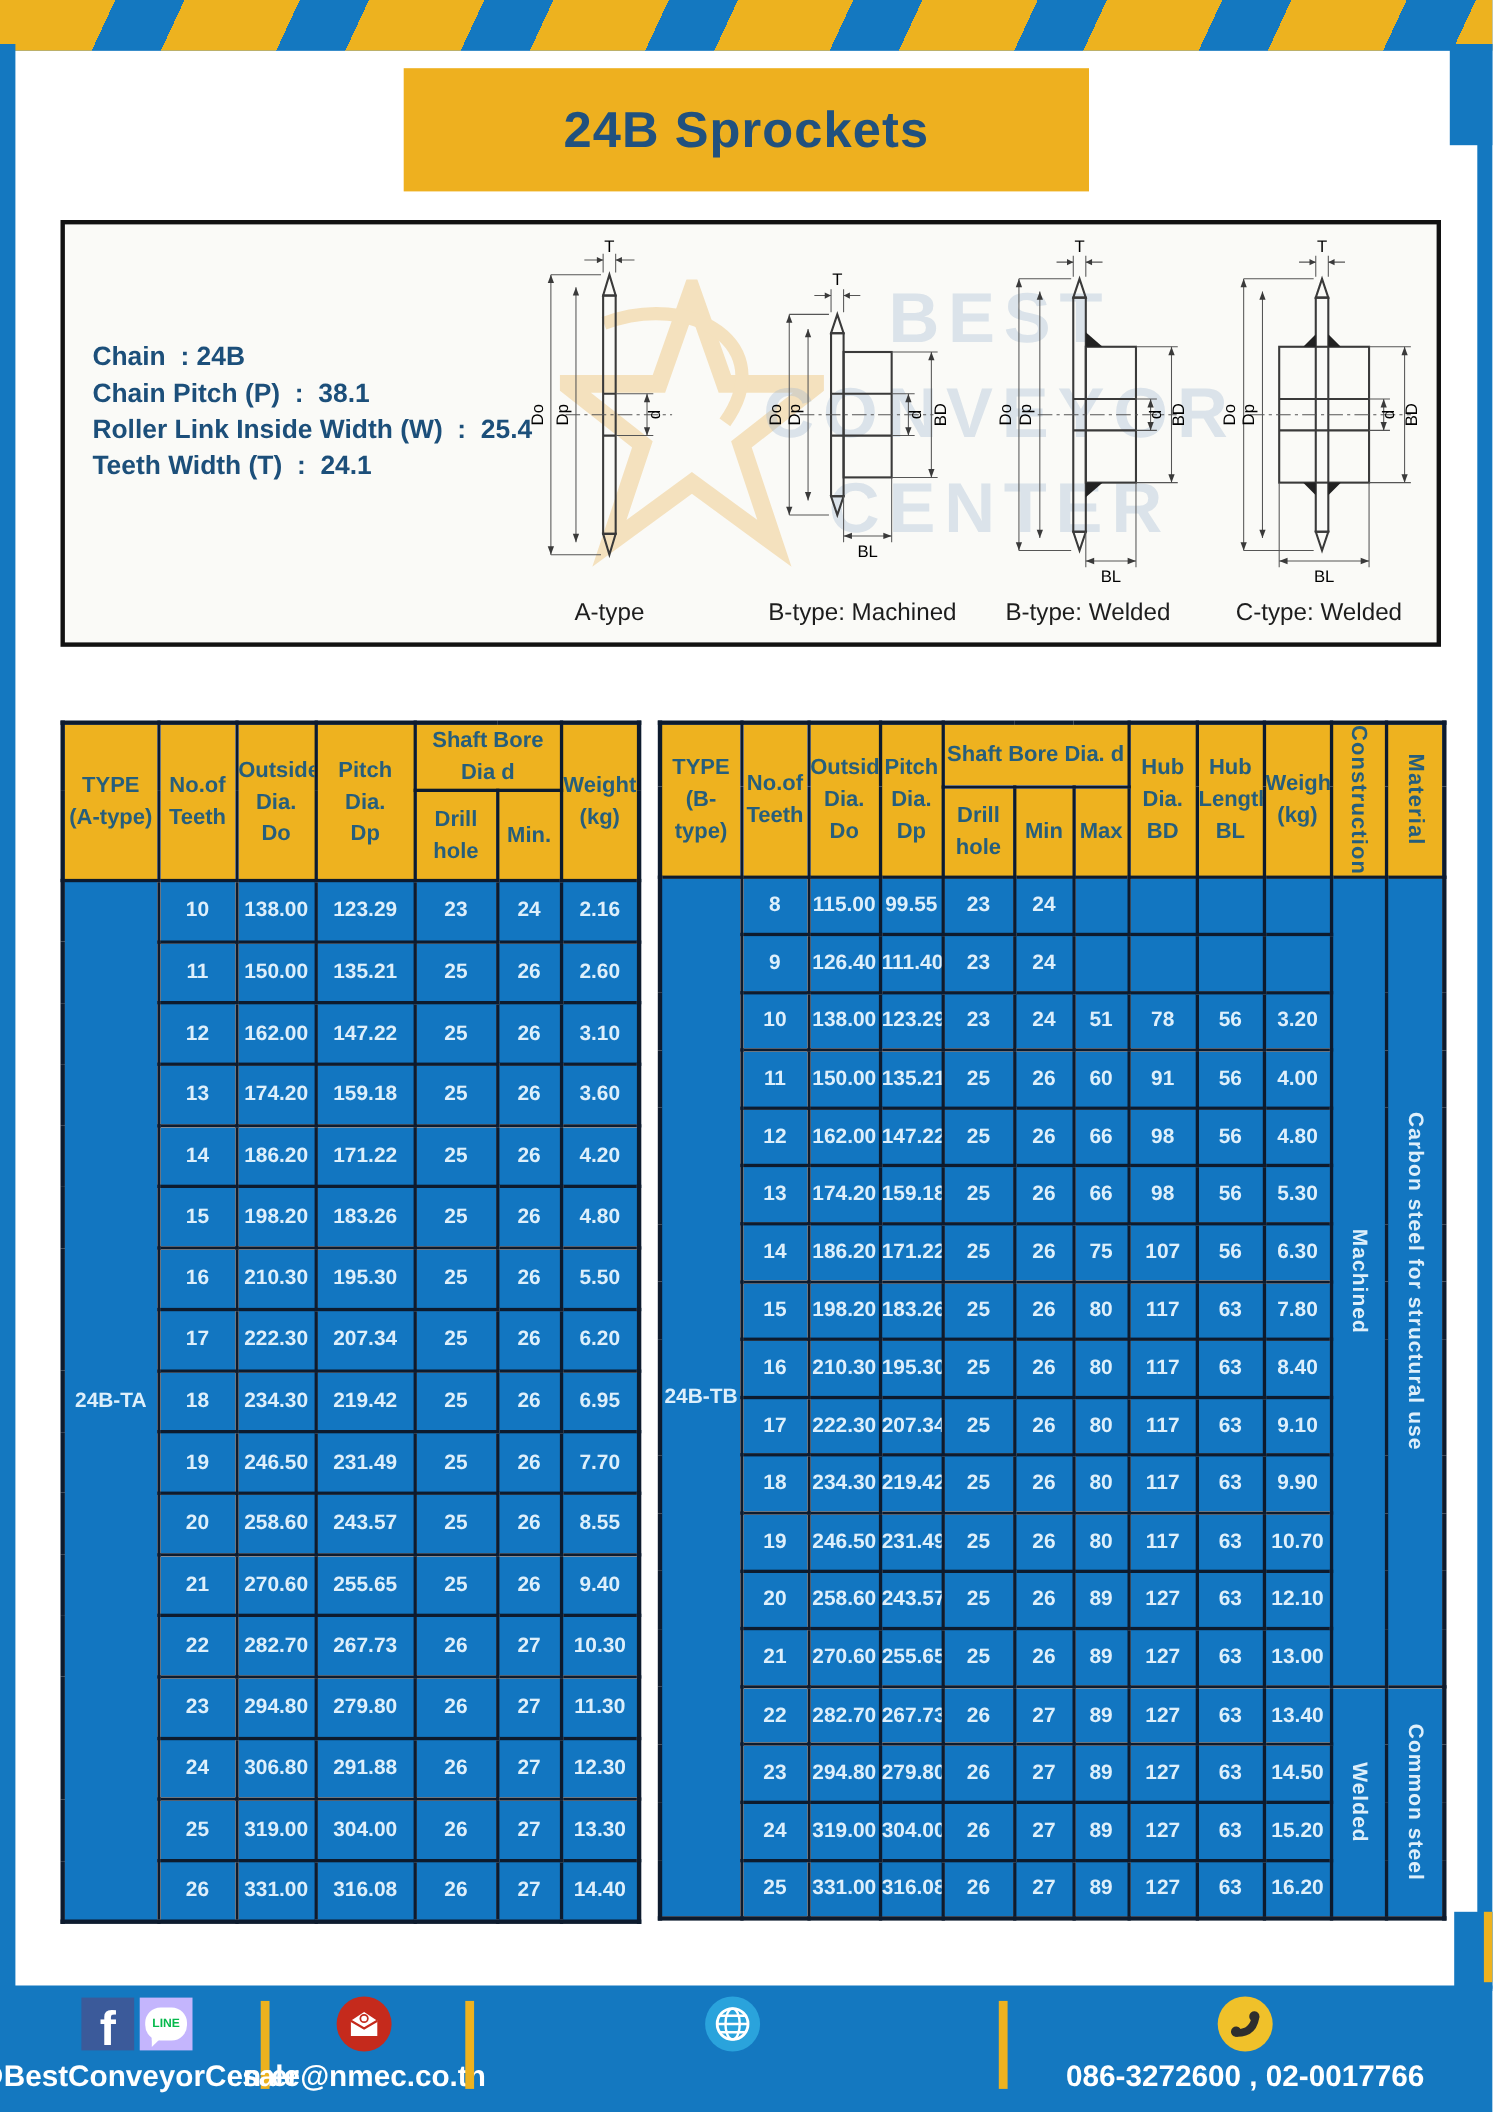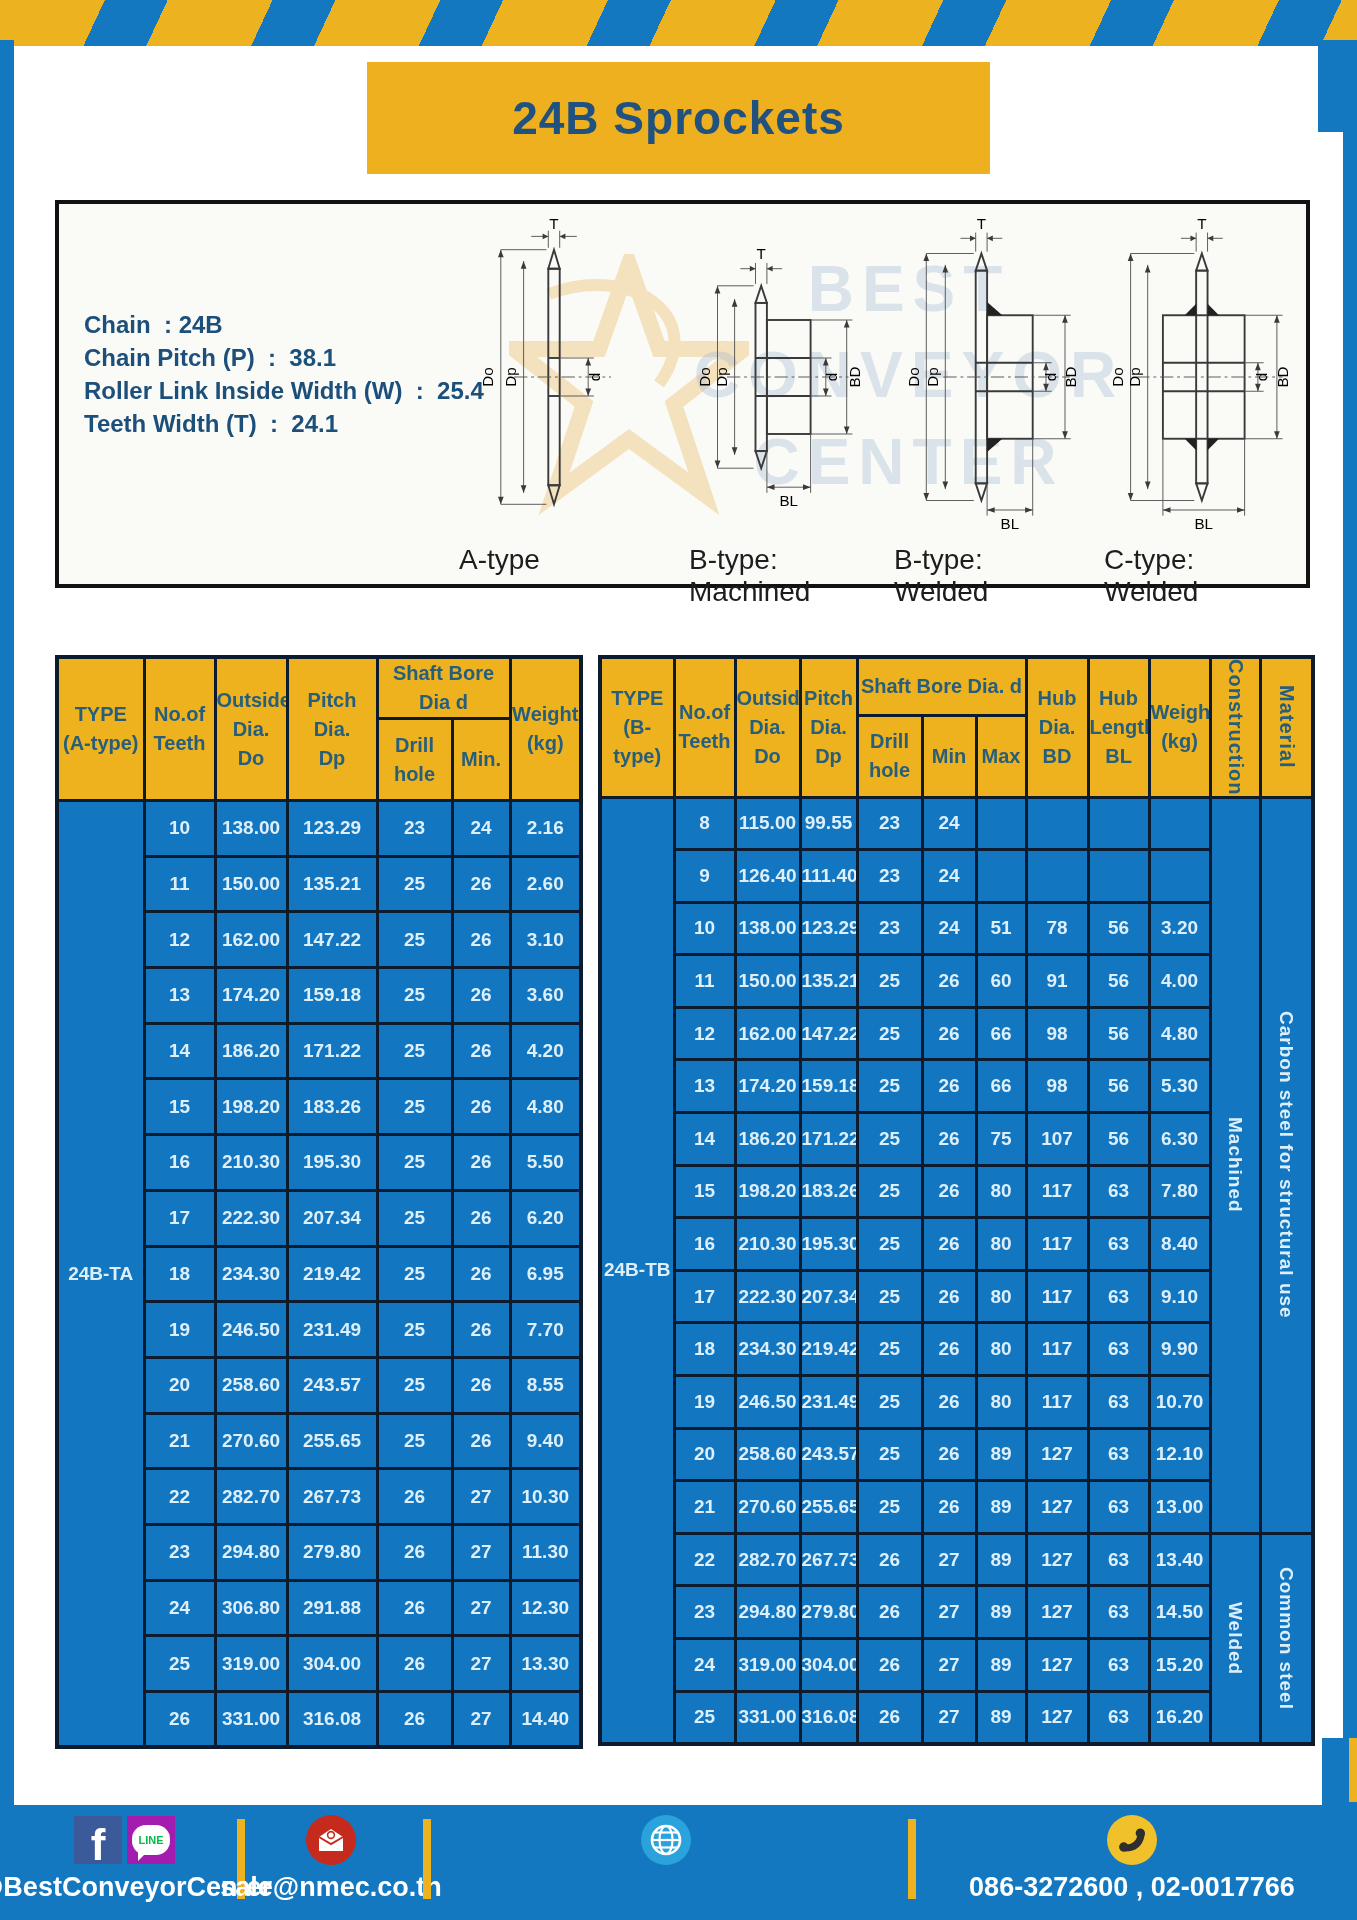--- a/index.html
+++ b/index.html
@@ -21,22 +21,22 @@
   .diagram-box{position:absolute;left:55px;top:200px;width:1247px;height:380px;background:#fafaf7;
                border:4px solid #121212;}
   .specs{position:absolute;left:25px;top:104px;}
   .spec-line{font-size:24px;font-weight:bold;color:#1c4f7a;line-height:33px;white-space:pre;}
   .watermark{position:absolute;left:440px;top:20px;width:700px;height:330px;pointer-events:none;}
   .wm-text{position:absolute;left:130px;top:22px;width:560px;text-align:center;
            font-size:64px;font-weight:bold;letter-spacing:8px;line-height:1.35;
            color:rgba(160,182,208,0.35);white-space:pre-line;}
   .wm-star{position:absolute;left:10px;top:30px;opacity:0.30;}
   .drawing{position:absolute;top:8px;width:190px;height:330px;}
-  .caption{position:absolute;top:340px;width:190px;
-           font-size:28px;color:#1d1d1d;font-weight:normal;}
+  .caption{position:absolute;top:340px;width:190px;text-align:center;
+           font-size:22px;color:#1d1d1d;font-weight:normal;}
   
   table.spec{position:absolute;top:655px;border-collapse:collapse;table-layout:fixed;}
   table.spec th,table.spec td{border:3px solid #0d1b2e;text-align:center;vertical-align:middle;
       font-weight:bold;padding:0;overflow:hidden;}
   table.spec th{background:#eeb21f;color:#265e7c;font-size:20px;white-space:pre-line;line-height:1.45;}
   table.spec td{background:#1276c1;color:#ddeffb;font-size:19px;}
   table.spec{border:4px solid #0d1b2e;}
   #tableA{left:55px;width:524px;}
   #tableB{left:598px;width:713px;}
   tr.hdr-top{height:58px;} tr.hdr-sub{height:82px;}
@@ -45,21 +45,21 @@
   .vert{writing-mode:vertical-rl;letter-spacing:1px;}
   td.vert{font-size:19px;} th.vert{font-size:20px;}
   
   .footer{position:absolute;left:0;top:1805px;width:1357px;height:115px;background:#1478c0;}
   .fgroup{position:absolute;top:8px;display:flex;flex-direction:column;align-items:center;gap:5px;}
   .ficons{display:flex;gap:5px;align-items:center;height:54px;}
   .flabel{color:#ffffff;font-size:27px;font-weight:bold;white-space:nowrap;}
   .fdiv{position:absolute;top:14px;width:8px;height:80px;background:#edb21f;}
   .icon-fb{width:48px;height:48px;background:#3b5a9a;display:flex;align-items:flex-end;justify-content:center;}
   .icon-fb span{color:#fff;font-size:44px;font-weight:bold;line-height:0.86;}
-  .icon-line{width:48px;height:48px;background:#a21caf;display:flex;align-items:center;justify-content:center;}
+  .icon-line{width:48px;height:48px;background:#c4b5fd;display:flex;align-items:center;justify-content:center;}
   .line-bubble{width:38px;height:30px;background:#fff;border-radius:14px;display:flex;align-items:center;
                justify-content:center;position:relative;}
   .line-bubble:after{content:"";position:absolute;left:6px;bottom:-6px;border:6px solid transparent;
                border-top-color:#fff;border-left-color:#fff;}
   .line-bubble span{color:#06b94c;font-size:11px;font-weight:bold;letter-spacing:0;}
   .icon-round{width:50px;height:50px;border-radius:50%;display:flex;align-items:center;justify-content:center;}
   .icon-mail{background:#c52a1c;}
   .icon-globe{background:#2aa3dc;}
   .icon-phone{background:#f0c12a;}
 </style>

